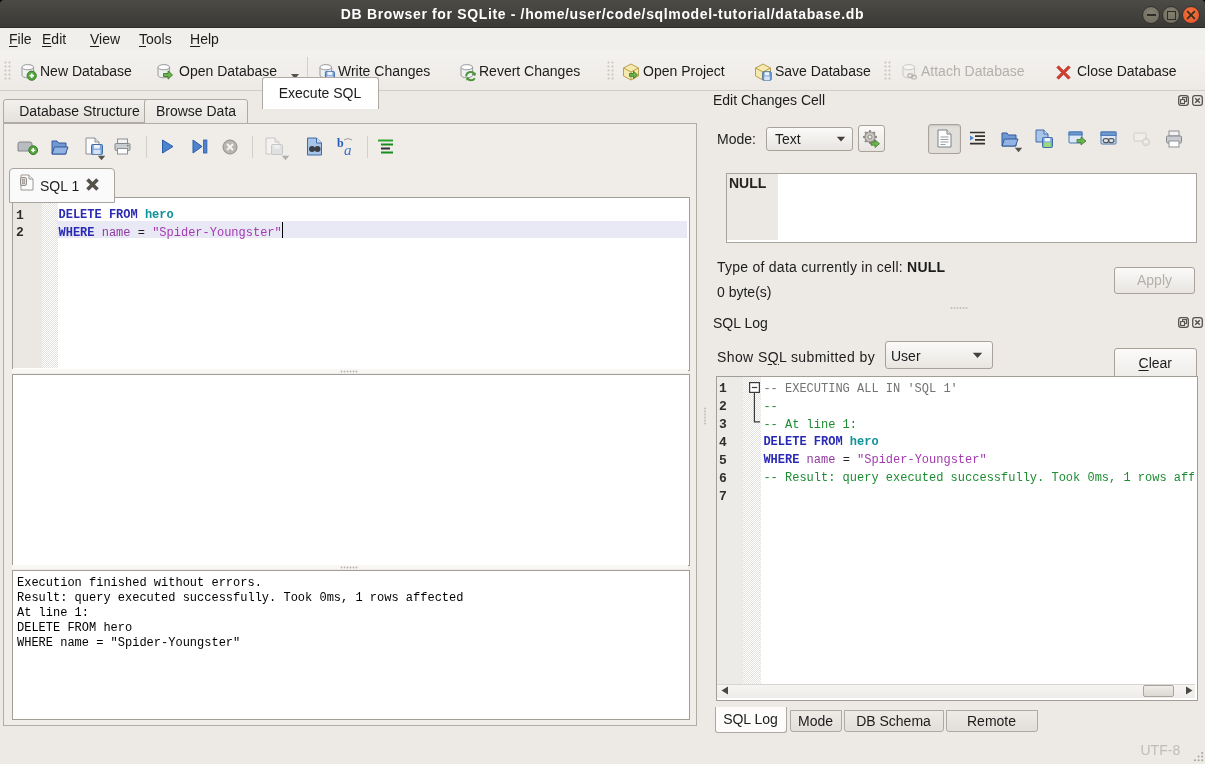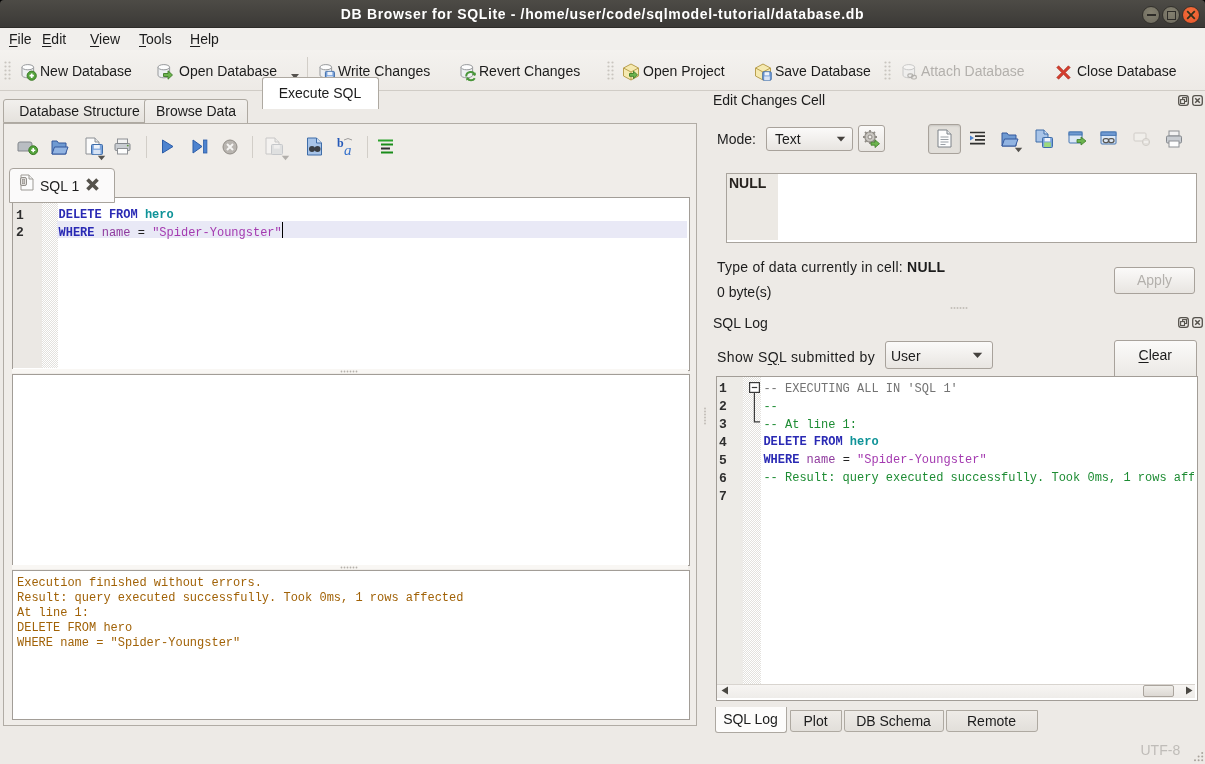--- a/index.html
+++ b/index.html
@@ -273,21 +273,21 @@
       <circle cx="1.5" cy="1.5" r="0.9"></circle>
       <circle cx="4.5" cy="1.5" r="0.9"></circle>
       <circle cx="7.5" cy="1.5" r="0.9"></circle>
       <circle cx="10.5" cy="1.5" r="0.9"></circle>
       <circle cx="13.5" cy="1.5" r="0.9"></circle>
       <circle cx="16.5" cy="1.5" r="0.9"></circle>
     </g>
   </svg>
 
 <div class="box" style="left:12px;top:569.5px;width:676px;height:148px;border-color:#a29d97"></div>
-<div class="ab mono" style="left:17px;top:576.3px;font-size:12px;line-height:15.05px;white-space:pre;color:#a16207">Execution finished without errors.
+<div class="ab mono" style="left:17px;top:576.3px;font-size:12px;line-height:15.05px;white-space:pre;color:#000000">Execution finished without errors.
 Result: query executed successfully. Took 0ms, 1 rows affected
 At line 1:
 DELETE FROM hero
 WHERE name = "Spider-Youngster"</div>
 
 <svg style="left:703px;top:407px" width="4" height="18" viewBox="0 0 4 18">
  <g fill="#c2beb8">
       <circle cx="2" cy="1.5" r="1"></circle>
       <circle cx="2" cy="4.5" r="1"></circle>
       <circle cx="2" cy="7.5" r="1"></circle>
@@ -401,21 +401,21 @@
 <svg style="left:1192px;top:317px" width="11" height="11" viewBox="0 0 11 11">
  <rect x="0.7" y="0.7" width="9.6" height="9.6" rx="2.4" fill="none" stroke="#55524c" stroke-width="1.3"></rect>
  <path d="M3.2 3.2 L7.8 7.8 M7.8 3.2 L3.2 7.8" stroke="#55524c" stroke-width="1.5"></path>
   </svg>
 <div class="lbl" style="left:717px;top:348.5px;letter-spacing:.4px">Show S<span class="u">Q</span>L submitted by</div>
 <div class="btn" style="left:884.5px;top:341px;width:108px;height:28px"></div>
 <div class="lbl" style="left:891px;top:347.5px">User</div>
 <svg style="left:972px;top:352px" width="11" height="7" viewBox="0 0 11 7">
     <path d="M0.8 0.8 h9.4 l-4.7 5.2 z" fill="#44413d"></path>
   </svg>
-<div class="btn" style="left:1114px;top:340px;width:82.5px;height:44px;line-height:28px;color:#1c1c1c"><span class="u">C</span>lear</div>
+<div class="btn" style="left:1114px;top:348px;width:82.5px;height:44px;line-height:28px;color:#1c1c1c"><span class="u">C</span>lear</div>
 
 <div class="box" style="left:715.5px;top:375.5px;width:480px;height:323px;border-color:#a29d97;overflow:hidden"></div>
 <div class="ab" style="left:716.5px;top:376.5px;width:26px;height:307px;background:#edebe7"></div>
 <div class="ab" style="left:742.5px;top:376.5px;width:18px;height:307px;
   background:conic-gradient(#e3e1dd 25%,#fff 0 50%,#e3e1dd 0 75%,#fff 0) 0 0/2px 2px"></div>
 <div class="ab mono" style="left:719px;top:380.2px;width:20px;font-size:13px;line-height:17.9px;font-weight:bold;color:#2e2e2e">1<br>2<br>3<br>4<br>5<br>6<br>7</div>
 
 <svg style="left:749px;top:382px" width="12" height="45" viewBox="0 0 12 45">
  <path d="M5.4 10.5 V39.8 H11" fill="none" stroke="#3a3a3a" stroke-width="1.2"></path>
  <rect x="0.6" y="0.6" width="9.8" height="9.8" fill="#fff" stroke="#3a3a3a" stroke-width="1.2"></rect>
@@ -433,21 +433,21 @@
     <path d="M7 0.5 v8 L0.5 4.5 z" fill="#4a4843"></path>
   </svg>
 <svg style="left:1185px;top:686px" width="8" height="9" viewBox="0 0 8 9">
     <path d="M1 0.5 v8 L7.5 4.5 z" fill="#4a4843"></path>
   </svg>
 <div class="ab" style="left:1142.5px;top:684.5px;width:31px;height:12px;background:linear-gradient(#efede9,#dcd8d3);border:1px solid #aaa49d;border-radius:2px;box-sizing:border-box"></div>
 
 <div class="ab" style="left:714.5px;top:707px;width:72px;height:26px;background:#fdfcfb;
   border:1px solid #ada8a1;border-top:0;border-radius:0 0 3px 3px;box-sizing:border-box;
   font-size:14px;color:#1c1c1c;text-align:center;line-height:24px">SQL Log</div>
-<div class="tab-i" style="left:789.5px;top:710px;width:52px;height:22px;line-height:21px;border-radius:0 0 3px 3px;background:linear-gradient(#eeebe7,#e2dfda)">Plot</div>
+<div class="tab-i" style="left:789.5px;top:710px;width:52px;height:22px;line-height:21px;border-radius:0 0 3px 3px;background:linear-gradient(#eeebe7,#e2dfda)">Mode</div>
 <div class="tab-i" style="left:843.5px;top:710px;width:100px;height:22px;line-height:21px;border-radius:0 0 3px 3px;background:linear-gradient(#eeebe7,#e2dfda)">DB Schema</div>
 <div class="tab-i" style="left:945.5px;top:710px;width:92px;height:22px;line-height:21px;border-radius:0 0 3px 3px;background:linear-gradient(#eeebe7,#e2dfda)">Remote</div>
 
 <div class="lbl" style="left:1140.5px;top:742px;color:#bfbcb8">UTF-8</div>
 <svg style="left:1194px;top:751px" width="10" height="11" viewBox="0 0 10 11">
  <g fill="#a8a29b">
       <circle cx="8.2" cy="2" r="1"></circle>
       <circle cx="8.2" cy="5.6" r="1"></circle>
       <circle cx="4.6" cy="5.6" r="1"></circle>
       <circle cx="8.2" cy="9.2" r="1"></circle>

